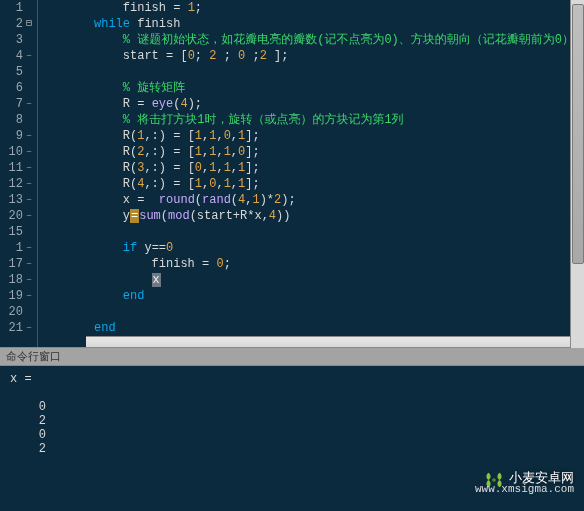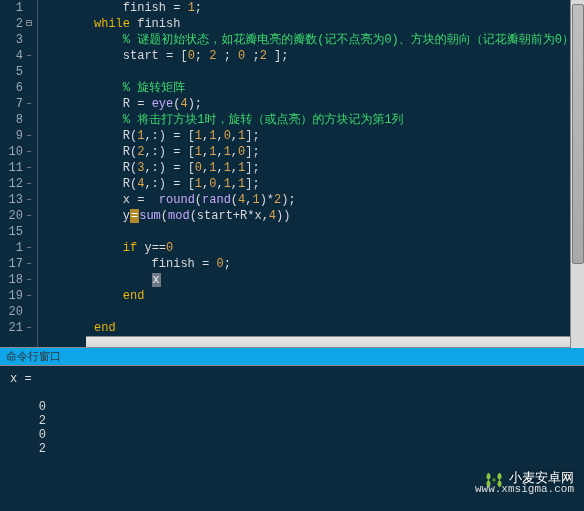--- a/index.html
+++ b/index.html
@@ -56,31 +56,31 @@
     height: 16px;
     line-height: 16px;
   }
   .endcap {
     height: 16px; line-height: 16px;
     background: linear-gradient(#e8e8e8,#d0d0d0);
     border-top: 1px solid #888;
     margin-left: -8px;
     padding-left: 8px;
   }
-  .kw   { color: #eab308; }
+  .kw   { color: #0ea5e9; }
   .cm   { color: #3cd66b; }
   .num  { color: #e0a64b; }
   .id   { color: #d9d9d9; }
   .op   { color: #d9d9d9; }
   .fn   { color: #c8a8ff; }
   .hl   { background: #6d7a85; color: #eee; padding: 0 1px; }
   .ylw  { background: #b28a2a; color: #fff; padding: 0 1px; }
   .console-header {
     height: 18px; line-height: 18px;
-    background: #0ea5e9;
+    background: #a3a3a3;
     color: #333;
     font-size: 11px;
     padding-left: 6px;
     border-bottom: 1px solid #888;
   }
   .console-pane {
     height: 145px;
     background: #0b2a3d;
     color: #d9d9d9;
     padding: 6px 10px;

